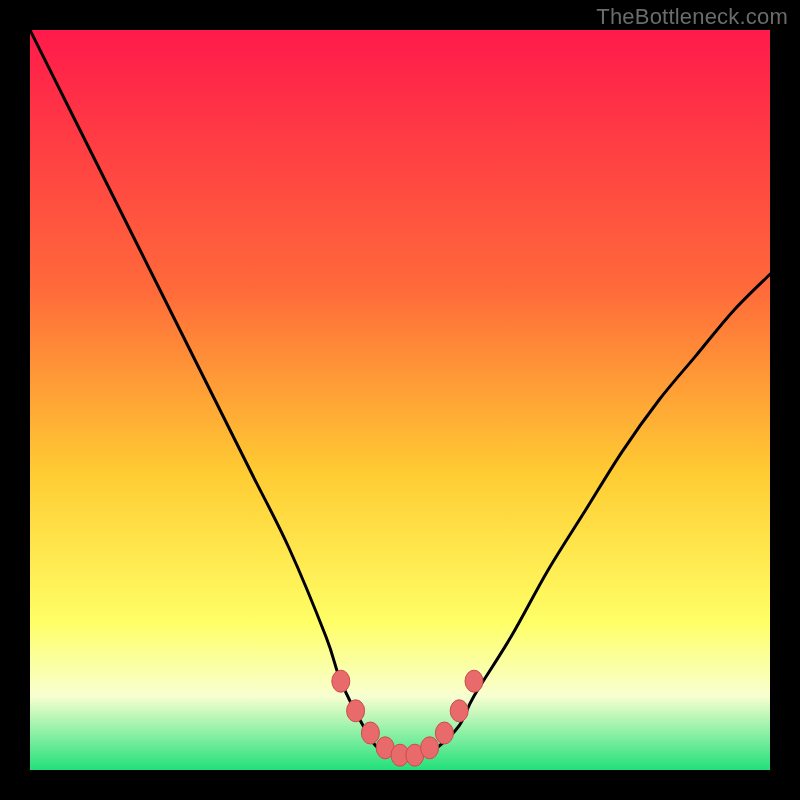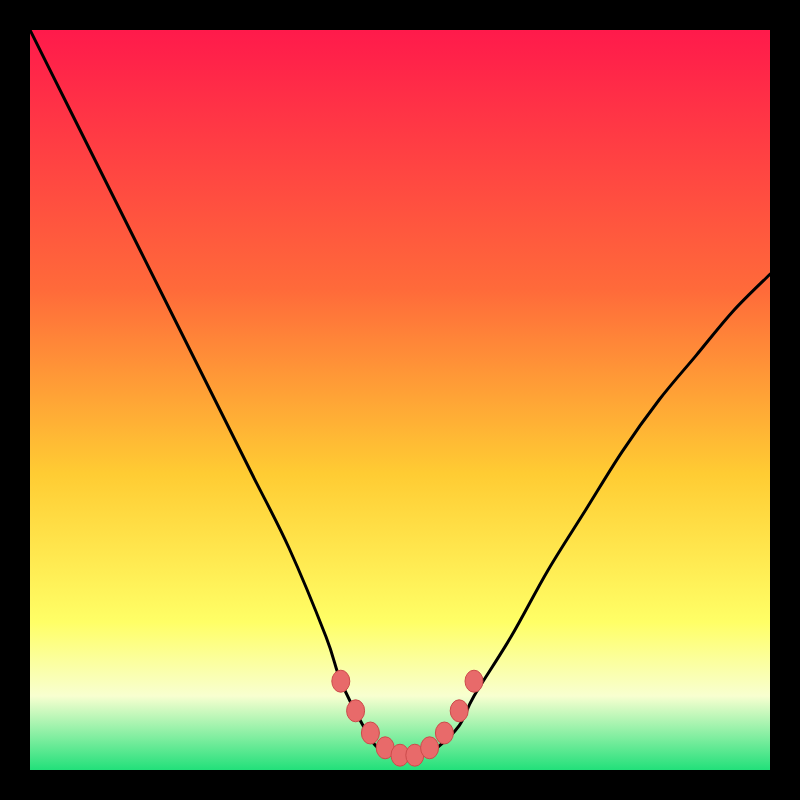--- a/index.html
+++ b/index.html
@@ -50,20 +50,21 @@
     font-size: 22px;
     letter-spacing: 0.2px;
     font-weight: 500;
   }
 </style>
 </head>
 <body>
 
 <div class="frame">
 
+  <div class="watermark">TheBottleneck.com</div>
 
   <div class="plot-area">
     <svg class="gradient" viewBox="0 0 740 740" preserveAspectRatio="none">
       <defs>
         <linearGradient id="bg-grad" x1="0" y1="0" x2="0" y2="1">
             <stop offset="0%" stop-color="#ff1a4b"></stop>
             <stop offset="35%" stop-color="#ff6a3a"></stop>
             <stop offset="60%" stop-color="#ffcc33"></stop>
             <stop offset="80%" stop-color="#ffff66"></stop>
             <stop offset="90%" stop-color="#f8ffd0"></stop>

